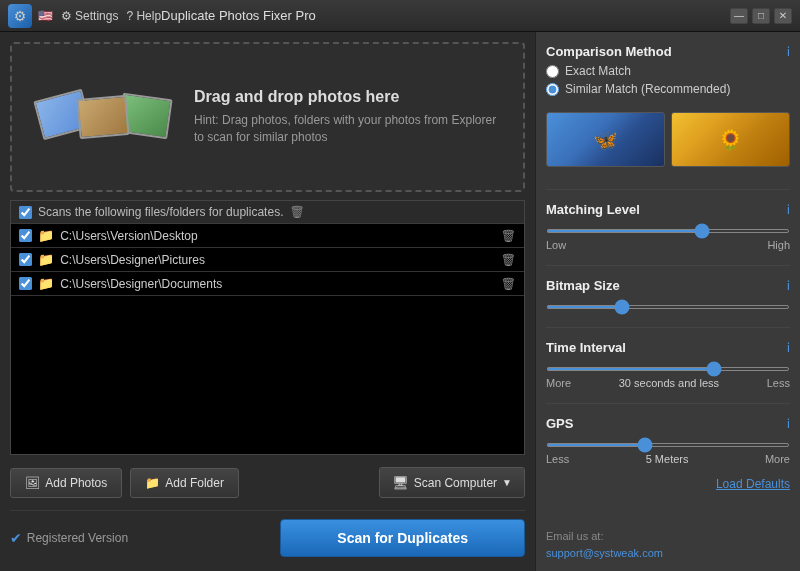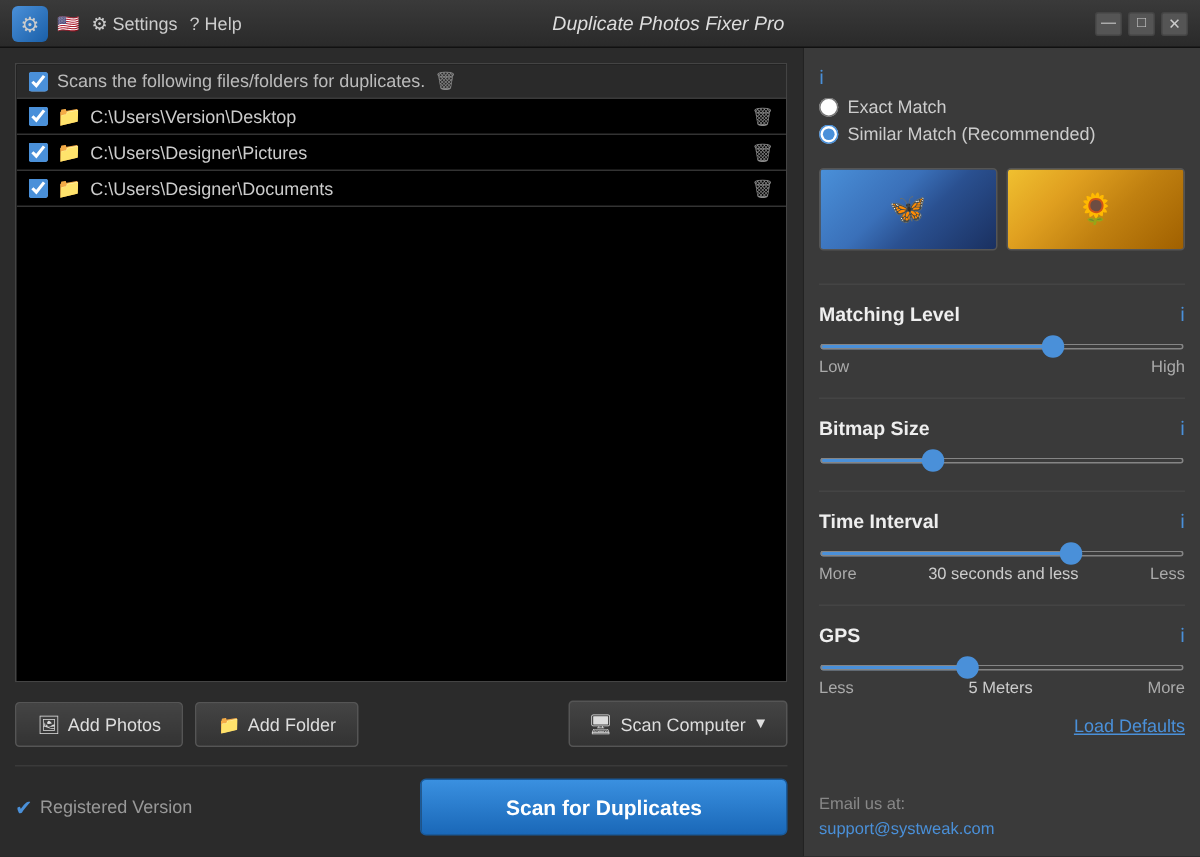--- a/index.html
+++ b/index.html
@@ -10,24 +10,22 @@
       background: linear-gradient(to bottom, #3a3a3a, #2a2a2a);
       height: 32px;
       display: flex;
       align-items: center;
       justify-content: space-between;
       padding: 0 8px;
       border-bottom: 1px solid #111;
     }
     .titlebar-center {
       flex: 1;
-      text-align: center;
       font-size: 13px;
       color: #ddd;
-      font-style: italic;
     }
     .titlebar-left { display: flex; align-items: center; gap: 6px; }
     .titlebar-right { display: flex; align-items: center; gap: 4px; }
     .app-icon {
       width: 24px; height: 24px;
       background: linear-gradient(135deg, #4a90d9, #1a5fa8);
       border-radius: 4px;
       display: flex; align-items: center; justify-content: center;
       font-size: 14px;
     }
@@ -285,20 +283,31 @@
     <div class="titlebar-btn">—</div>
     <div class="titlebar-btn">□</div>
     <div class="titlebar-btn">✕</div>
   </div>
 </div>
 
 <div class="main-container">
 
   <div class="left-panel">
 
+    <div class="drop-zone">
+      <div class="photo-stack">
+        <div class="photo-card"></div>
+        <div class="photo-card"></div>
+        <div class="photo-card"></div>
+      </div>
+      <div class="drop-text">
+        <h2>Drag and drop photos here</h2>
+        <p>Hint: Drag photos, folders with your photos from Explorer to scan for similar photos</p>
+      </div>
+    </div>
 
     <div class="folder-list">
       <div class="folder-list-header">
         <input type="checkbox" class="checkbox" checked="" style="">
         <span>Scans the following files/folders for duplicates.</span>
         <span class="delete-icon">🗑</span>
       </div>
       <div class="folder-item">
         <input type="checkbox" class="checkbox" checked="" style="">
         <span class="folder-icon">📁</span>
@@ -342,20 +351,21 @@
       </div>
       <button class="btn-scan-duplicates">Scan for Duplicates</button>
     </div>
 
   </div>
 
   <div class="right-panel">
 
     <div class="slider-section">
       <div class="section-header">
+        <span class="section-title">Comparison Method</span>
         <span class="info-icon">ℹ</span>
       </div>
       <div class="radio-group">
         <label class="radio-item">
           <input type="radio" name="comparison" style="">
           <span>Exact Match</span>
         </label>
         <label class="radio-item">
           <input type="radio" name="comparison" checked="" style="">
           <span>Similar Match (Recommended)</span>

